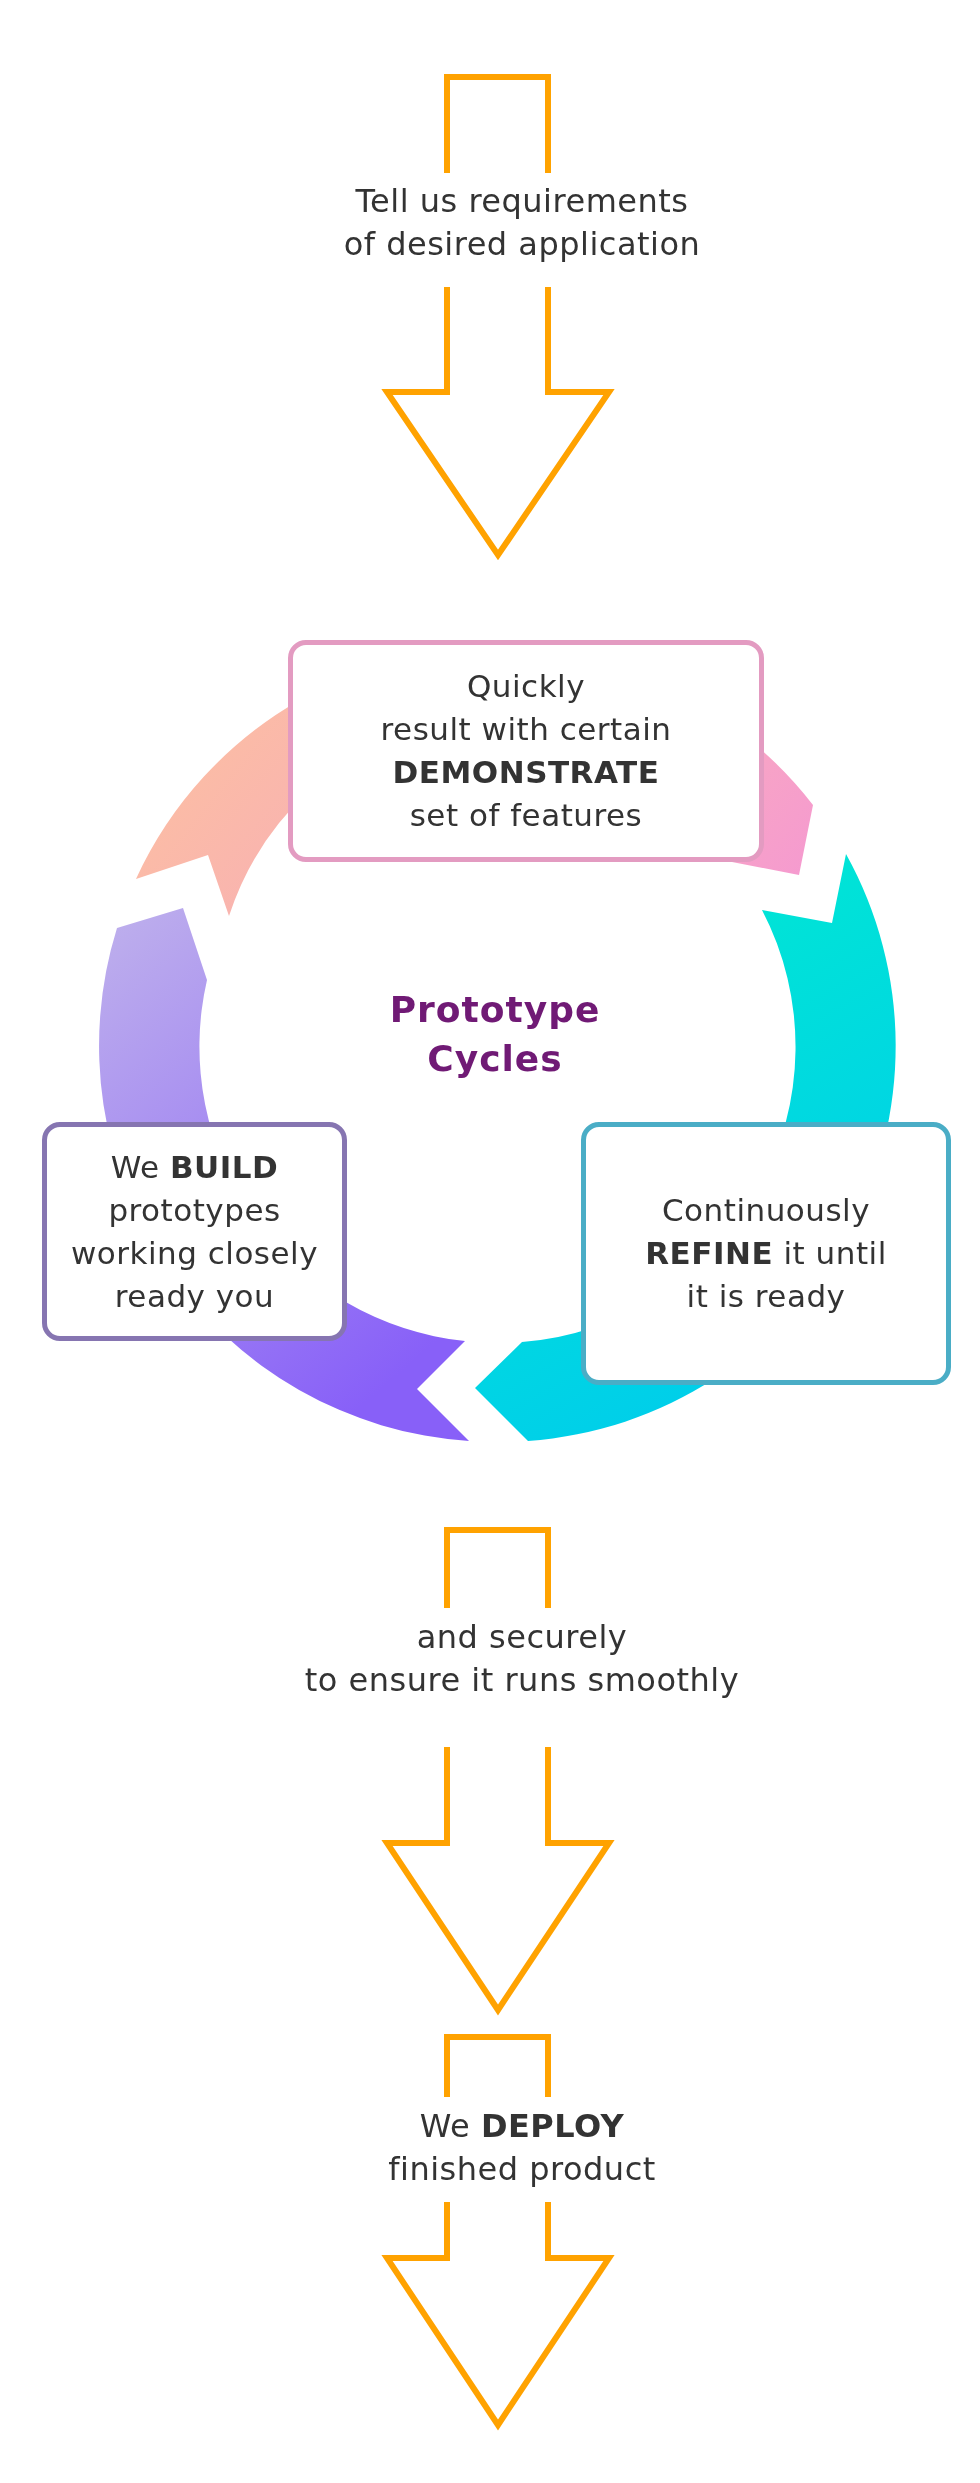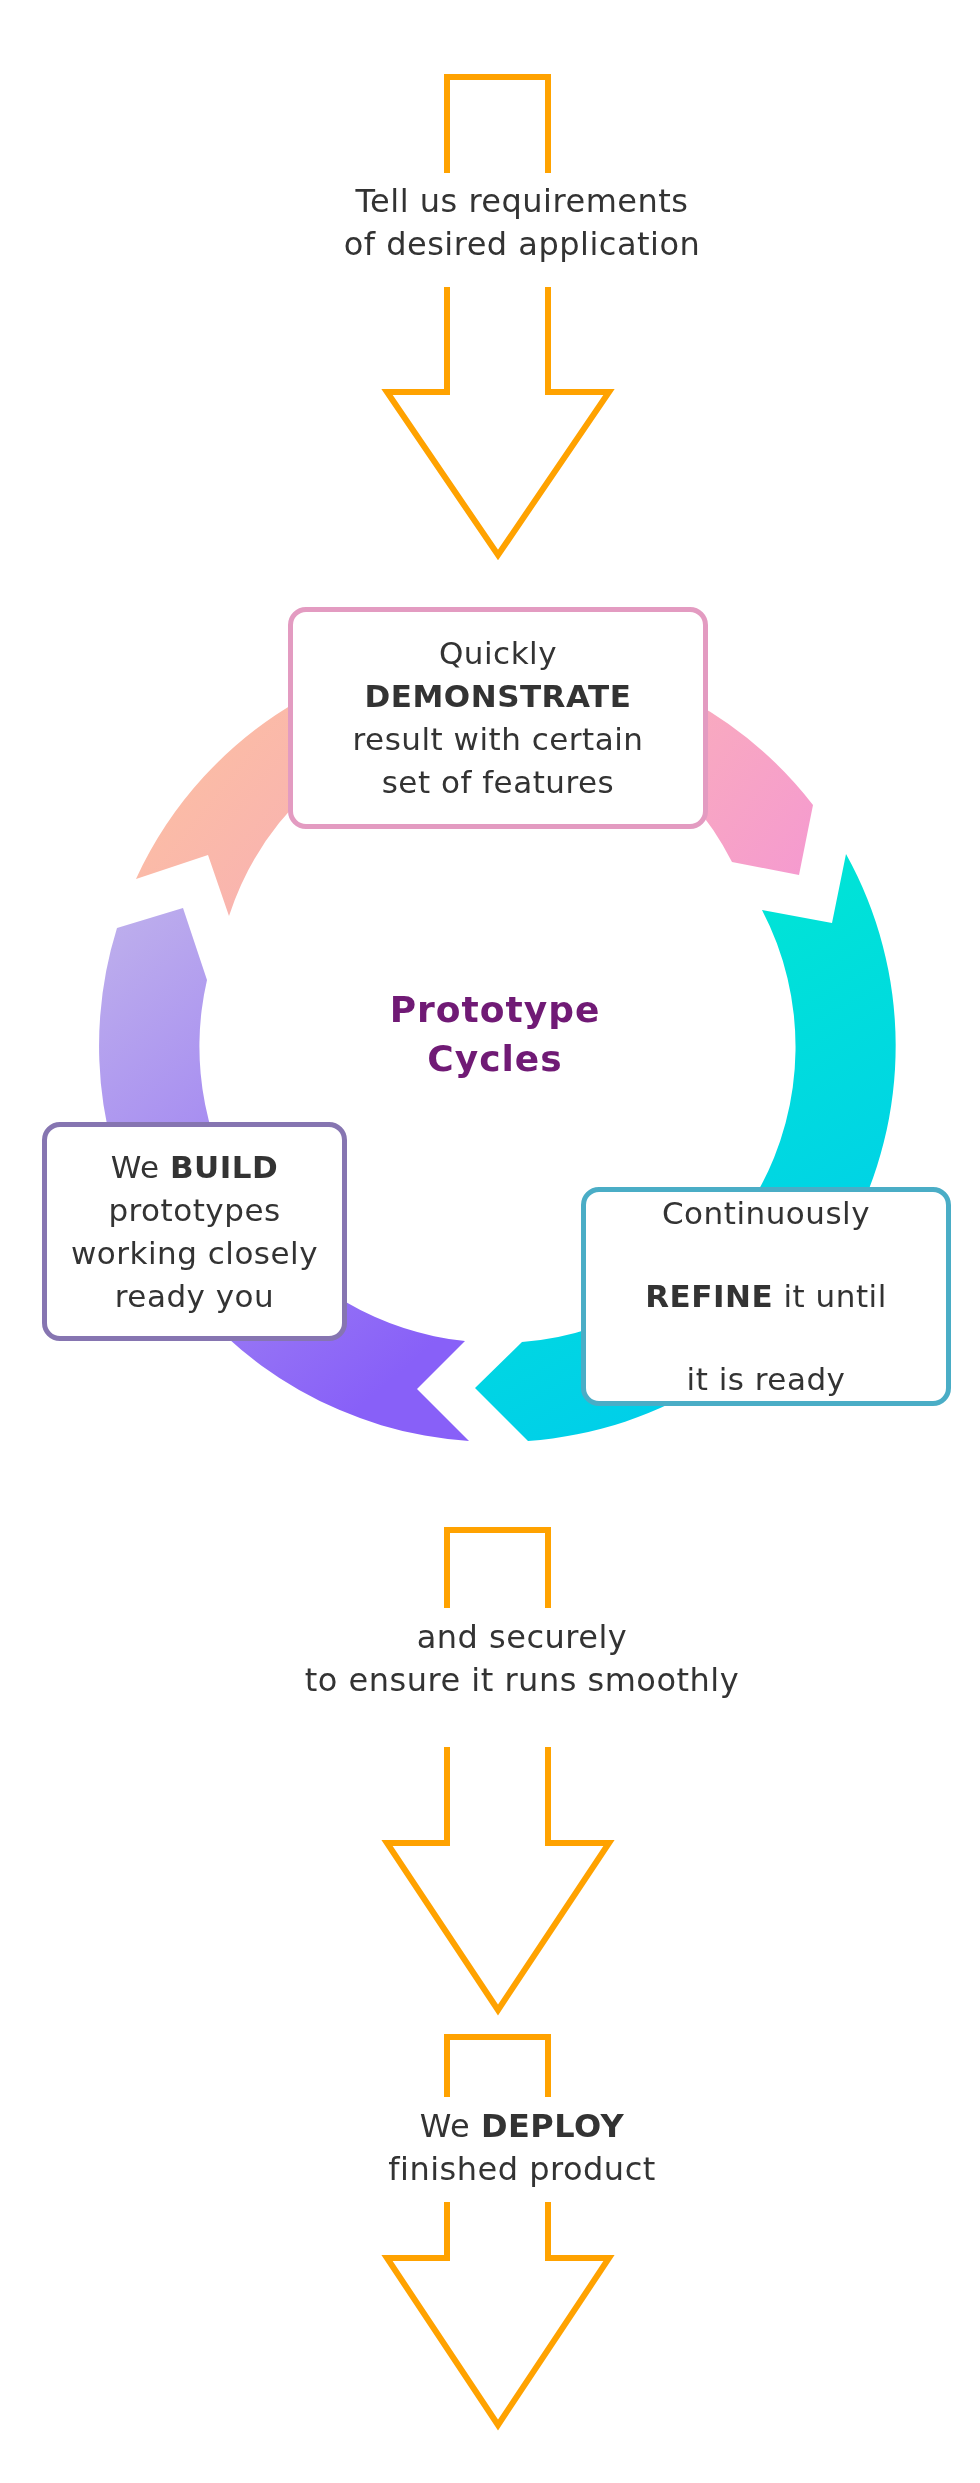--- a/index.html
+++ b/index.html
@@ -64,40 +64,40 @@
   <path fill="url(#gTeal)" d="M 846 854 A 396 396 0 0 1 528 1441 L 475 1388 L 522 1342 A 296 296 0 0 0 762 910 L 832 923 Z"></path>
 
   <path fill="url(#gPurple)" d="M 117 928 L 183 908 L 207 980 A 296 296 0 0 0 465 1341 L 417 1389 L 469 1441 A 396 396 0 0 1 117 928 Z"></path>
 </svg>
 
 <div class="caption" style="top:180px;">
   <div>Tell us requirements</div>
   <div>of desired application</div>
 </div>
 
-<div class="box" style="left: 288px; top: 607px; width: 420px; height: 222px; border-color: rgb(227, 155, 193);">
+<div class="box" style="left: 288px; top: 640px; width: 476px; height: 222px; border-color: rgb(227, 155, 193);">
   <div>Quickly</div>
+  <div>result with certain</div>
   <div><b>DEMONSTRATE</b></div>
-  <div>result with certain</div>
   <div>set of features</div>
 </div>
 
 <div class="center-label">
   <div>Prototype</div>
   <div>Cycles</div>
 </div>
 
 <div class="box" style="left: 42px; top: 1122px; width: 305px; height: 219px; border-color: rgb(134, 117, 177);">
   <div><span>We </span><b>BUILD</b></div>
   <div>prototypes</div>
   <div>working closely</div>
   <div>ready you</div>
 </div>
 
-<div class="box" style="left: 581px; top: 1187px; width: 370px; height: 219px; border-color: rgb(74, 173, 198); gap: 40px;">
+<div class="box" style="left: 581px; top: 1122px; width: 370px; height: 263px; border-color: rgb(74, 173, 198);">
   <div>Continuously</div>
   <div><b>REFINE</b><span> it until</span></div>
   <div>it is ready</div>
 </div>
 
 <div class="caption" style="top:1616px;">
   <div>and securely</div>
   <div>to ensure it runs smoothly</div>
 </div>
 

